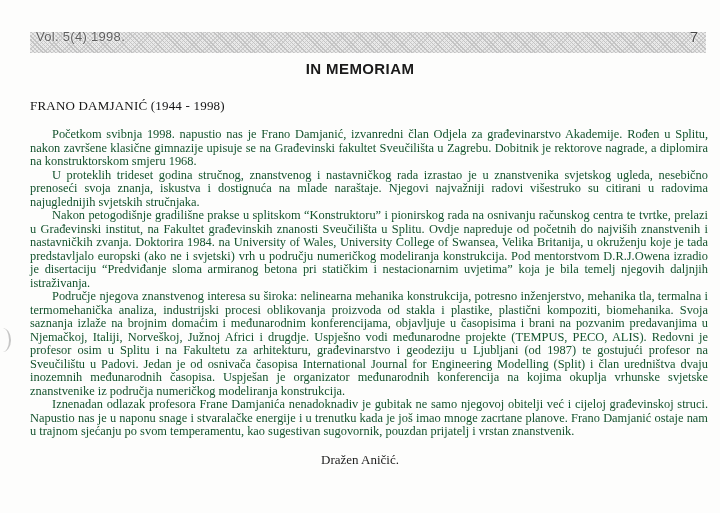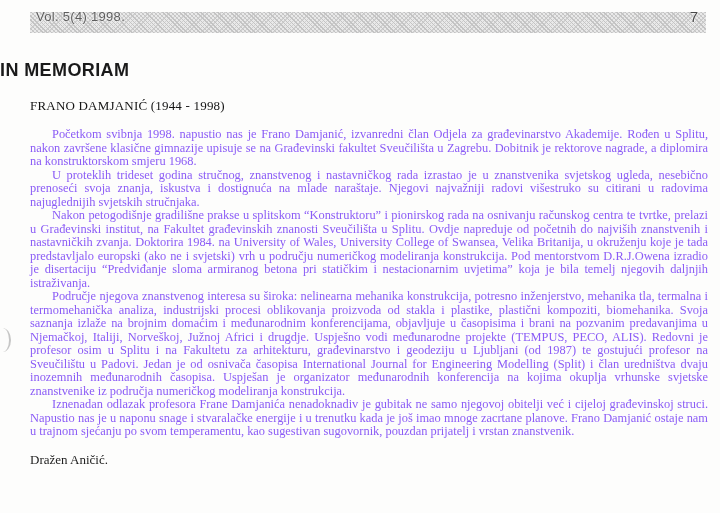--- a/index.html
+++ b/index.html
@@ -13,21 +13,21 @@
     height: 513px;
     background: #fdfdfc;
     overflow: hidden;
     font-family: "Liberation Serif", serif;
     color: #1e1e1e;
   }
   
   .header-bar {
     position: absolute;
     left: 30px;
-    top: 12px;
+    top: 32px;
     width: 676px;
     height: 21px;
     background-color: #e9e9e9;
     background-image:
       repeating-linear-gradient(45deg, #c3c3c3 0 1px, transparent 1px 3px),
       repeating-linear-gradient(-45deg, #cfcfcf 0 1px, transparent 1px 3px);
     display: flex;
     align-items: center;
     justify-content: space-between;
     box-sizing: border-box;
@@ -43,24 +43,24 @@
   .header-page-number {
     font-size: 15px;
     color: #4a4a4a;
     text-shadow: 0 0 2px #ffffff, 0 0 2px #ffffff;
   }
   .memoriam-title {
     position: absolute;
     top: 60px;
     left: 0;
     width: 100%;
-    text-align: left;
+    text-align: center;
     font-family: "Liberation Sans", sans-serif;
     font-weight: bold;
-    font-size: 18px;
+    font-size: 15px;
     letter-spacing: 0.4px;
     color: #1a1a1a;
     margin: 0;
   }
   .article {
     position: absolute;
     left: 30px;
     top: 98px;
     width: 678px;
   }
@@ -71,25 +71,25 @@
     letter-spacing: 0.2px;
     color: #151515;
     margin: 0 0 14px 0;
   }
   .article p {
     margin: 0;
     font-size: 12.4px;
     line-height: 13.5px;
     text-align: justify;
     text-indent: 22px;
-    color: #8b5cf6;
+    color: #14532d;
   }
   .signature {
     margin-top: 13px;
-    text-align: left;
+    text-align: center;
     padding-right: 18px;
     font-size: 13px;
     color: #1c1c1c;
   }
   
   .scan-artifact {
     position: absolute;
     left: -1px;
     top: 328px;
     width: 10px;

